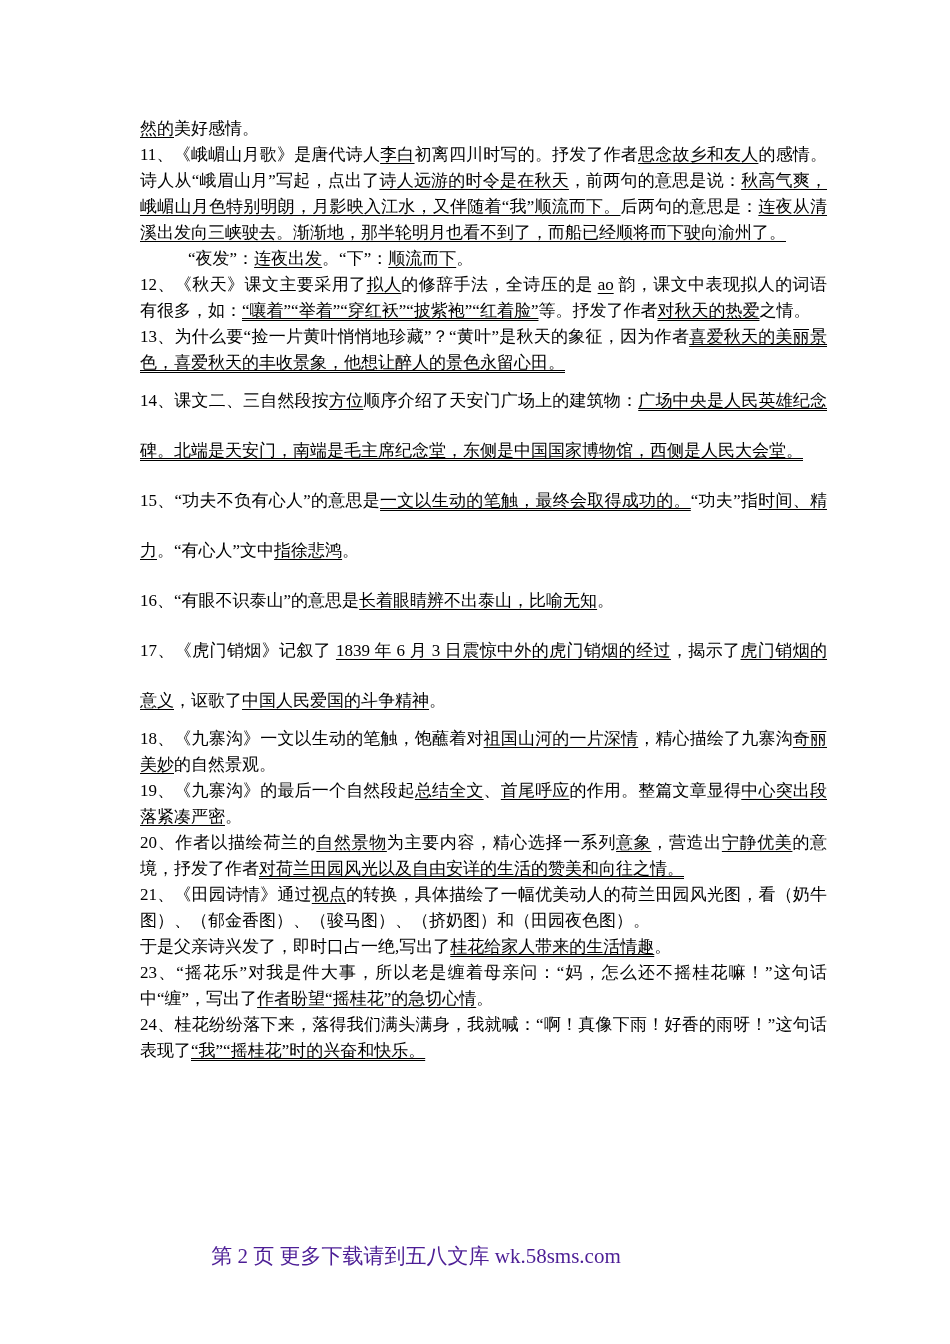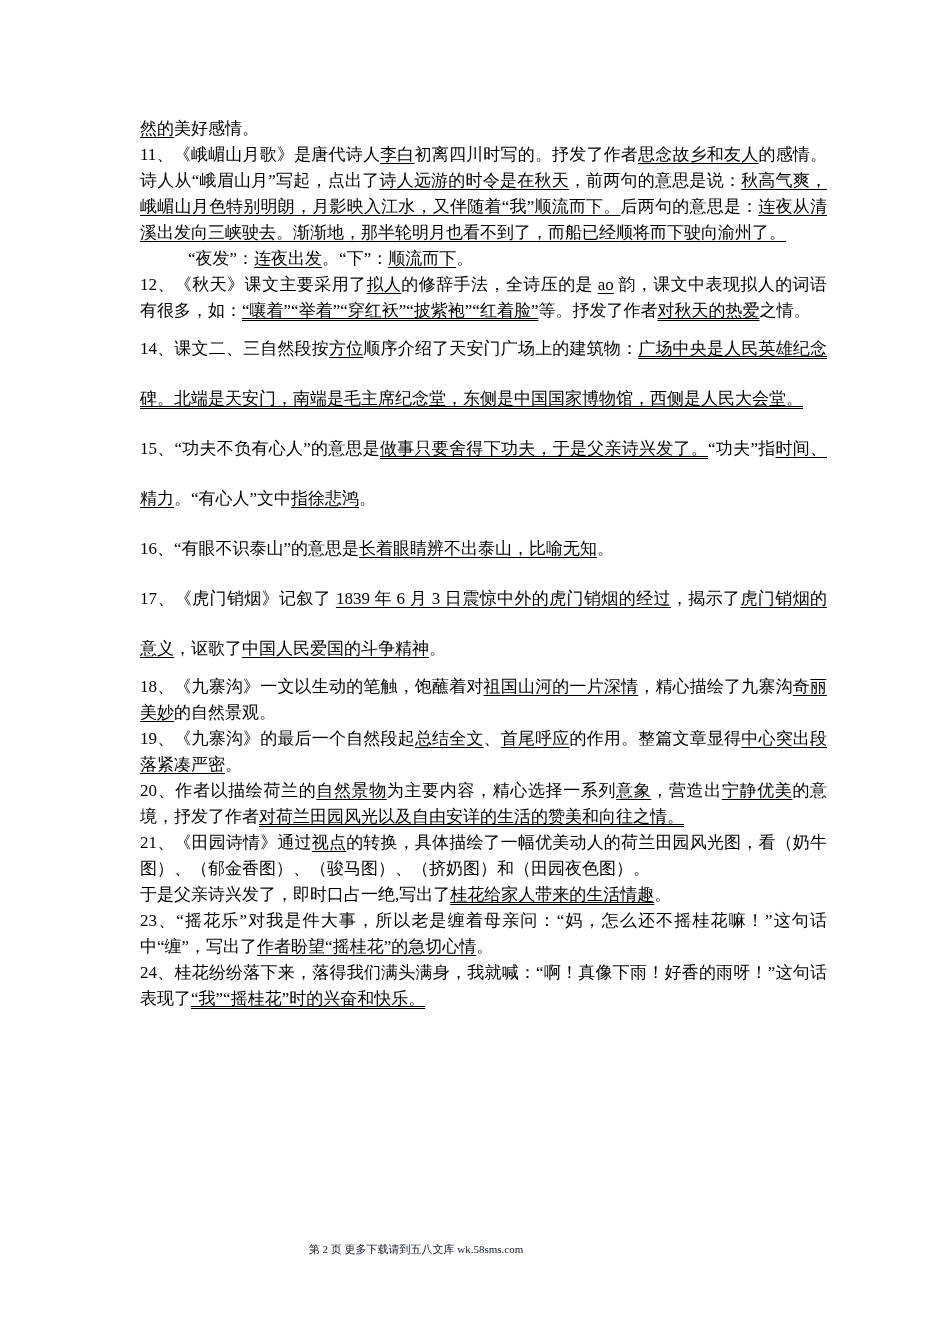--- a/index.html
+++ b/index.html
@@ -35,35 +35,36 @@
     text-decoration-style: double;
     text-decoration-thickness: 1px;
     text-underline-offset: 2px;
   }
   .footer {
     position: absolute;
     left: 0;
     top: 1242px;
     width: 100%;
     text-align: center;
-    font-size: 11px;
-    color: #0f172a;
+    font-size: 21px;
+    color: #4c1d95;
   }
 </style>
 </head>
 <body>
 
 <div class="page">
   <div class="doc-body" id="doc-body">
       <p class="para"><span class="u1">然的</span><span>美好感情。</span></p>
       <p class="para"><span>11、《峨嵋山月歌》是唐代诗人</span><span class="u1">李白</span><span>初离四川时写的。抒发了作者</span><span class="u1">思念故乡和友人</span><span>的感情。诗人从“峨眉山月”写起，点出了</span><span class="u1">诗人远游的时令是在秋天</span><span>，前两句的意思是说：</span><span class="u1">秋高气爽，峨嵋山月色特别明朗，月影映入江水，又伴随着“我”顺流而下。</span><span>后两句的意思是：</span><span class="u1">连夜从清溪出发向三峡驶去。渐渐地，那半轮明月也看不到了，而船已经顺将而下驶向渝州了。</span></p>
       <p class="para indent"><span>“夜发”：</span><span class="u1">连夜出发</span><span>。“下”：</span><span class="u1">顺流而下</span><span>。</span></p>
       <p class="para"><span>12、《秋天》课文主要采用了</span><span class="u1">拟人</span><span>的修辞手法，全诗压的是 </span><span class="u1">ao</span><span> 韵，课文中表现拟人的词语有很多，如：</span><span class="u2">“嚷着”“举着”“穿红袄”“披紫袍”“红着脸”</span><span>等。抒发了作者</span><span class="u2">对秋天的热爱</span><span>之情。</span></p>
+      <p class="para"><span>13、为什么要“捡一片黄叶悄悄地珍藏”？“黄叶”是秋天的象征，因为作者</span><span class="u2">喜爱秋天的美丽景色，喜爱秋天的丰收景象，他想让醉人的景色永留心田。</span></p>
       <p class="para loose"><span>14、课文二、三自然段按</span><span class="u1">方位</span><span>顺序介绍了天安门广场上的建筑物：</span><span class="u2">广场中央是人民英雄纪念碑。北端是天安门，南端是毛主席纪念堂，东侧是中国国家博物馆，西侧是人民大会堂。</span></p>
-      <p class="para loose"><span>15、“功夫不负有心人”的意思是</span><span class="u2">做事只要舍得下功夫，于是父亲诗兴发了。</span><span>“功夫”指</span><span class="u1">时间、精力</span><span>。“有心人”文中</span><span class="u1">指徐悲鸿</span><span>。</span></p>
+      <p class="para loose"><span>15、“功夫不负有心人”的意思是</span><span class="u2">一文以生动的笔触，最终会取得成功的。</span><span>“功夫”指</span><span class="u1">时间、精力</span><span>。“有心人”文中</span><span class="u1">指徐悲鸿</span><span>。</span></p>
       <p class="para loose"><span>16、“有眼不识泰山”的意思是</span><span class="u1">长着眼睛辨不出泰山，比喻无知</span><span>。</span></p>
       <p class="para loose"><span>17、《虎门销烟》记叙了 </span><span class="u1">1839 年 6 月 3 日震惊中外的虎门销烟的经过</span><span>，揭示了</span><span class="u1">虎门销烟的意义</span><span>，讴歌了</span><span class="u1">中国人民爱国的斗争精神</span><span>。</span></p>
       <p class="para"><span>18、《九寨沟》一文以生动的笔触，饱蘸着对</span><span class="u1">祖国山河的一片深情</span><span>，精心描绘了九寨沟</span><span class="u1">奇丽美妙</span><span>的自然景观。</span></p>
       <p class="para"><span>19、《九寨沟》的最后一个自然段起</span><span class="u1">总结全文</span><span>、</span><span class="u1">首尾呼应</span><span>的作用。整篇文章显得</span><span class="u1">中心突出段落紧凑严密</span><span>。</span></p>
       <p class="para"><span>20、作者以描绘荷兰的</span><span class="u1">自然景物</span><span>为主要内容，精心选择一系列</span><span class="u1">意象</span><span>，营造出</span><span class="u1">宁静优美</span><span>的意境，抒发了作者</span><span class="u2">对荷兰田园风光以及自由安详的生活的赞美和向往之情。</span></p>
       <p class="para"><span>21、《田园诗情》通过</span><span class="u1">视点</span><span>的转换，具体描绘了一幅优美动人的荷兰田园风光图，看（奶牛图）、（郁金香图）、（骏马图）、（挤奶图）和（田园夜色图）。</span></p>
       <p class="para"><span>于是父亲诗兴发了，即时口占一绝,写出了</span><span class="u2">桂花给家人带来的生活情趣</span><span>。</span></p>
       <p class="para"><span>23、“摇花乐”对我是件大事，所以老是缠着母亲问：“妈，怎么还不摇桂花嘛！”这句话中“缠”，写出了</span><span class="u1">作者盼望“摇桂花”的急切心情</span><span>。</span></p>
       <p class="para"><span>24、桂花纷纷落下来，落得我们满头满身，我就喊：“啊！真像下雨！好香的雨呀！”这句话表现了</span><span class="u2">“我”“摇桂花”时的兴奋和快乐。</span></p>
     </div>

